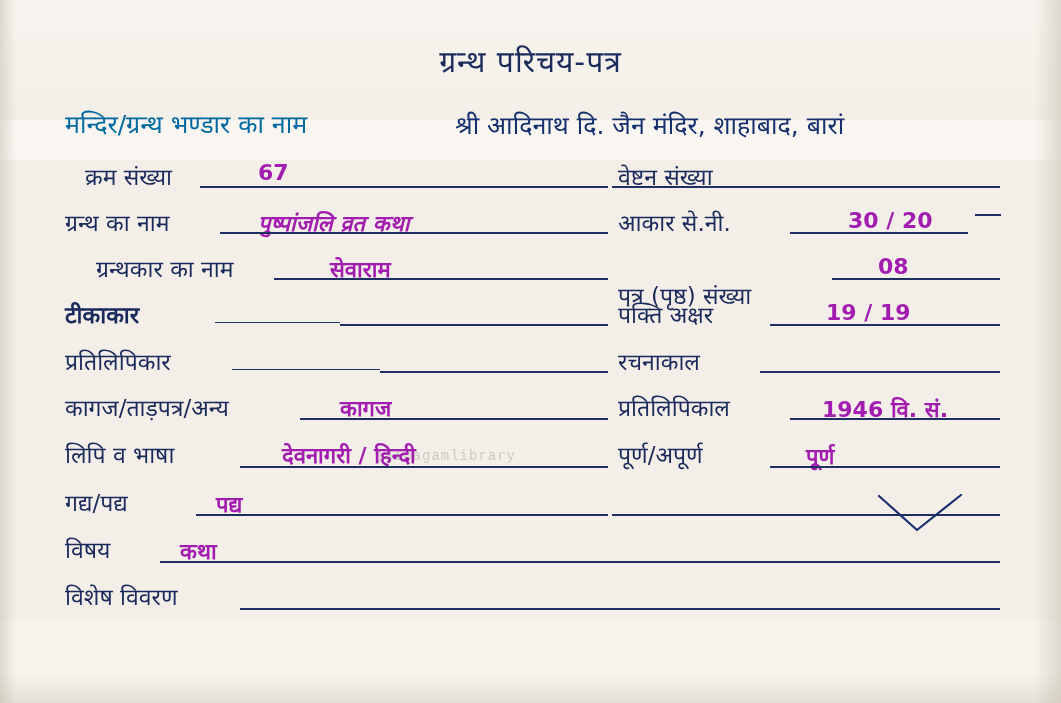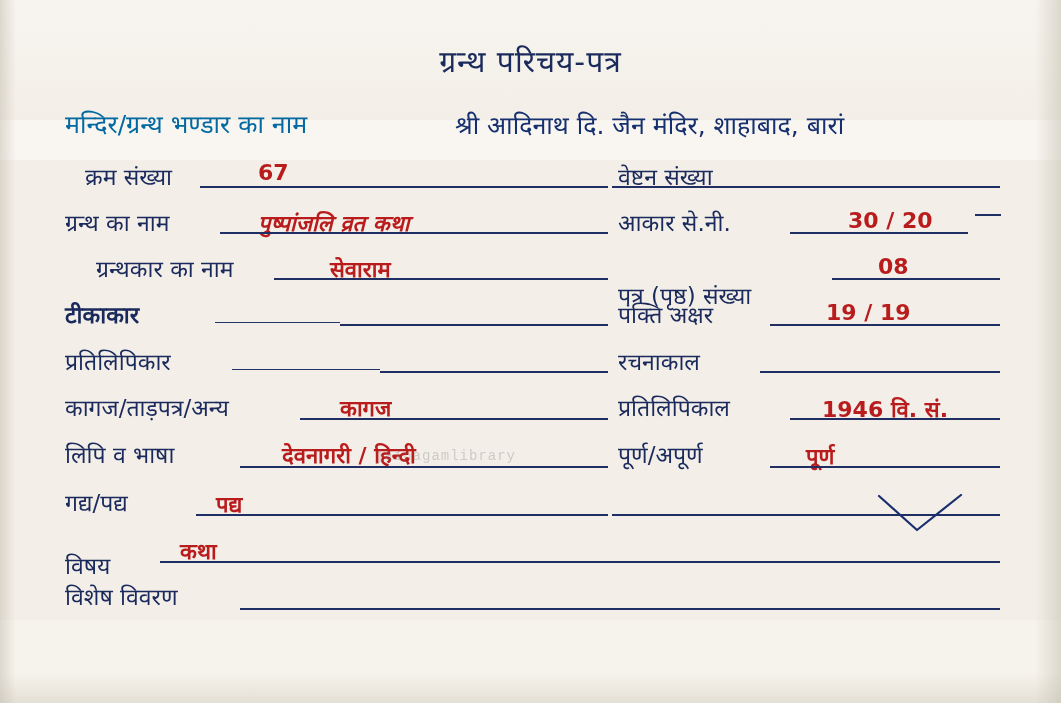--- a/index.html
+++ b/index.html
@@ -69,21 +69,21 @@
 
   .lbl {
     position: absolute;
     font-size: 23px;
     color: #1b2a5c;
     white-space: nowrap;
   }
   .val {
     position: absolute;
     font-size: 22px;
-    color: #b91c1c;
+    color: #a21caf;
     white-space: nowrap;
     font-weight: 600;
   }
   .rule {
     position: absolute;
     height: 0;
     border-top: 2px solid #1f2f63;
   }
   .rule.thin {
     border-top: 1.6px solid #24356c;
@@ -171,21 +171,21 @@
   <div class="rule" style="left:300px; top:418px; width:308px;"></div>
 
   <div class="lbl" style="left:65px;  top:438px;">लिपि व भाषा</div>
   <div class="val" style="left:282px; top:439px;">देवनागरी / हिन्दी</div>
   <div class="rule" style="left:240px; top:466px; width:368px;"></div>
 
   <div class="lbl" style="left:65px;  top:486px;">गद्य/पद्य</div>
   <div class="val" style="left:216px; top:488px;">पद्य</div>
   <div class="rule" style="left:196px; top:514px; width:412px;"></div>
 
-  <div class="lbl" style="left:65px;  top:533px;margin-top:16px;">विषय</div>
+  <div class="lbl" style="left:65px;  top:533px;">विषय</div>
   <div class="val" style="left:180px; top:535px;">कथा</div>
   <div class="rule" style="left:160px; top:561px; width:840px;"></div>
 
   <div class="lbl" style="left:65px;  top:580px;">विशेष विवरण</div>
   <div class="val" style="left:250px; top:582px;"></div>
   <div class="rule" style="left:240px; top:608px; width:760px;"></div>
 
   <div class="lbl" style="left:618px; top:160px;">वेष्टन संख्या</div>
   <div class="val" style="left:830px; top:160px;"></div>
   <div class="rule" style="left:612px; top:186px; width:388px;"></div>

